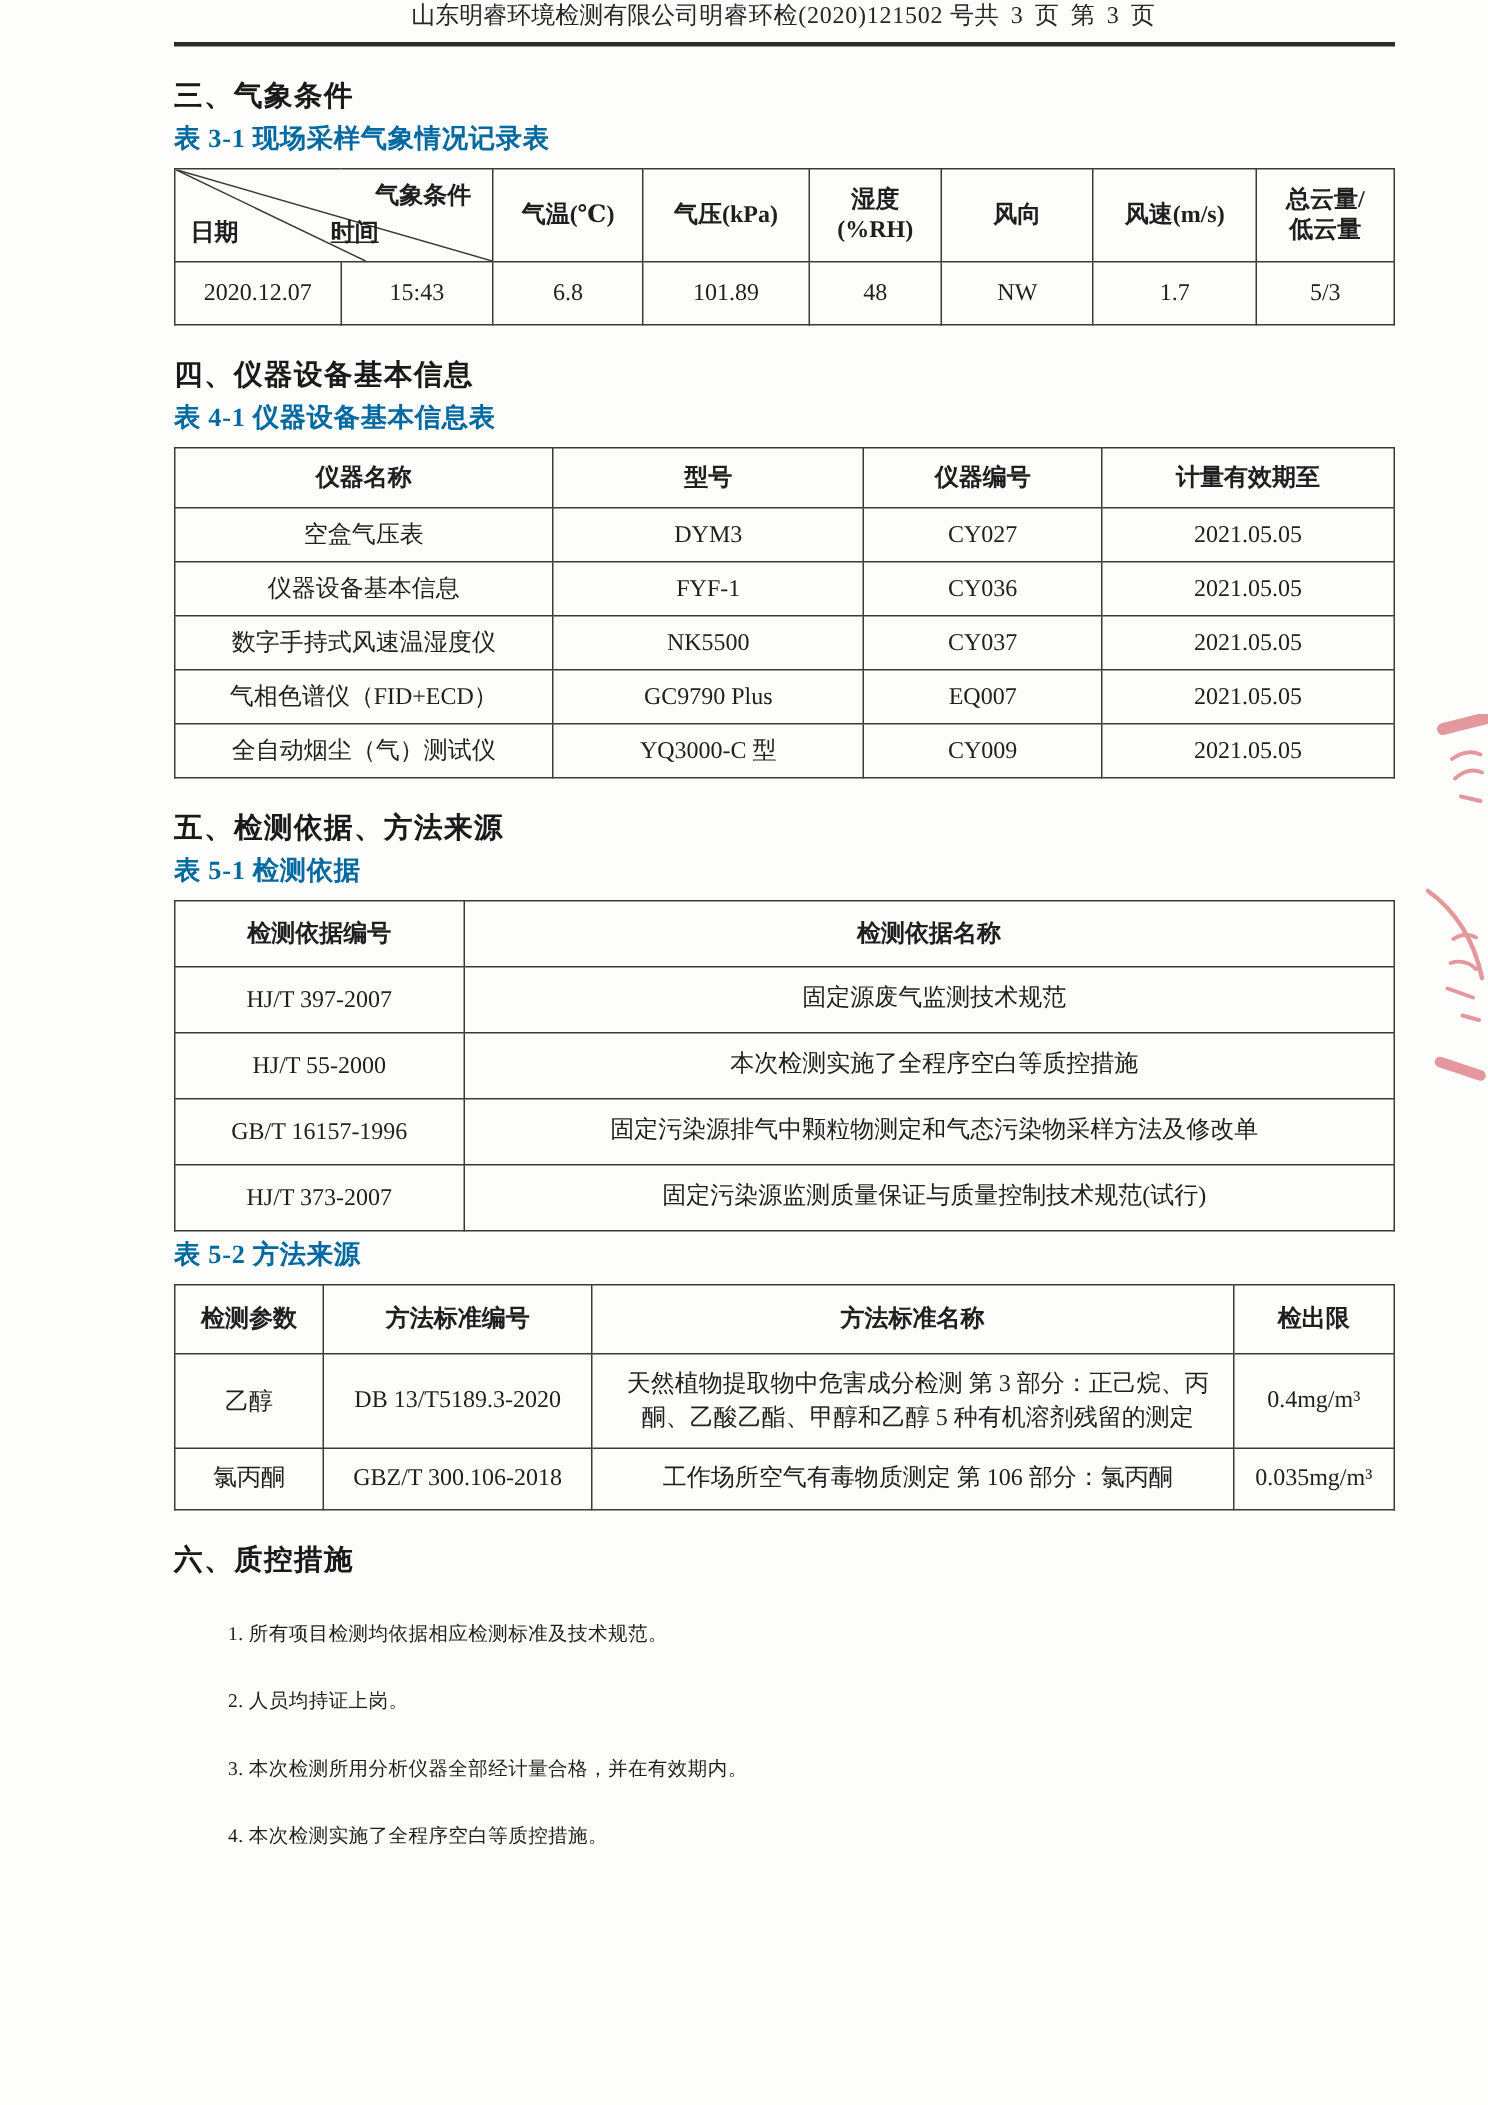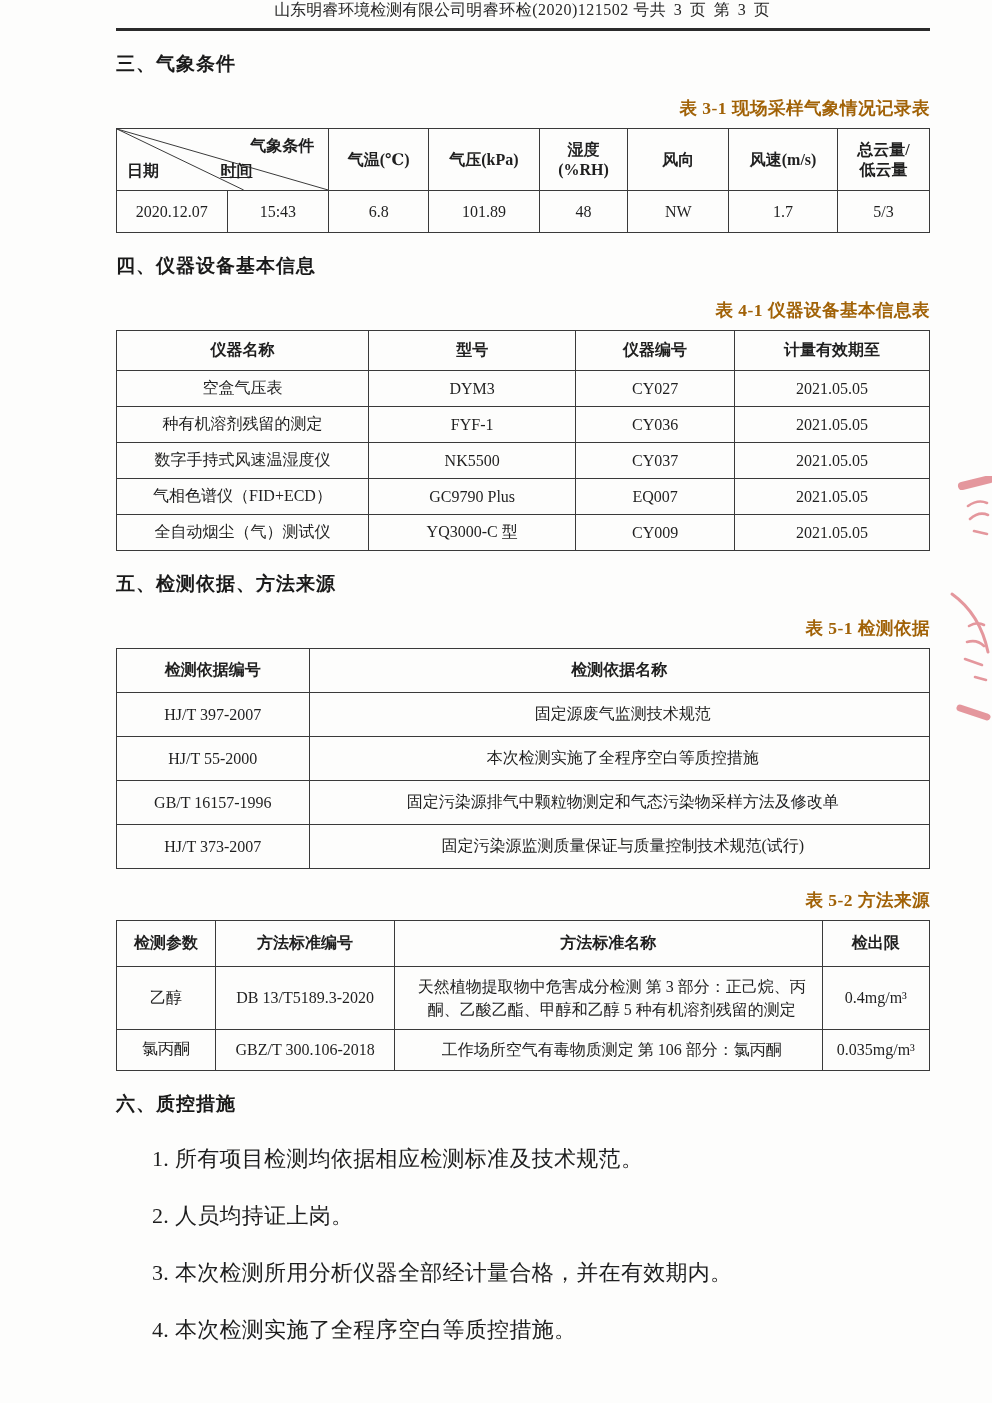--- a/index.html
+++ b/index.html
@@ -24,22 +24,22 @@
   }
   .doc-header .mid { letter-spacing: .5px; }
   .doc-header .right { letter-spacing: 2px; }
 
   
   h2.sec {
     font-size: 19px; font-weight: bold; color: #1a1a1a;
     margin-top: 20px; letter-spacing: 1px;
   }
   h3.tbl-title {
-    font-size: 17.5px; font-weight: bold; color: #a16207;
-    margin-top: 19px; letter-spacing: .5px; text-align: right;
+    font-size: 17.5px; font-weight: bold; color: #0369a1;
+    margin-top: 3px; letter-spacing: .5px;
   }
 
   
   table { border-collapse: collapse; width: 100%; table-layout: fixed; margin-top: 8px; }
   td {
     border: 1.4px solid #3a3a3a;
     text-align: center; vertical-align: middle;
     font-size: 16px; color: #1f1f1f;
     padding: 6px 5px;
     overflow: hidden;
@@ -64,21 +64,21 @@
   
   .t51 tr td { height: 44px; }
   .t51 tr.head td { height: 44px; }
 
   
   .t52 tr.head td { height: 46px; }
   .t52 tr td { height: 40px; }
   .t52 td.method { line-height: 1.45; padding-top: 8px; padding-bottom: 8px; }
 
   
-  .qc-item { font-size: 22px; margin-top: 27px; padding-left: 36px; letter-spacing: .3px; }
+  .qc-item { font-size: 13px; margin-top: 27px; padding-left: 36px; letter-spacing: .3px; }
 
   
   .stamp { position: absolute; right: 0; top: 476px; width: 54px; height: 260px; opacity: .6; }
 </style>
 </head>
 <body>
 
 <div class="page">
   <div class="content">
 
@@ -150,21 +150,21 @@
         <td>仪器编号</td>
         <td>计量有效期至</td>
       </tr>
       <tr>
         <td>空盒气压表</td>
         <td>DYM3</td>
         <td>CY027</td>
         <td>2021.05.05</td>
       </tr>
       <tr>
-        <td>种有机溶剂残留的测定</td>
+        <td>仪器设备基本信息</td>
         <td>FYF-1</td>
         <td>CY036</td>
         <td>2021.05.05</td>
       </tr>
       <tr>
         <td>数字手持式风速温湿度仪</td>
         <td>NK5500</td>
         <td>CY037</td>
         <td>2021.05.05</td>
       </tr>

